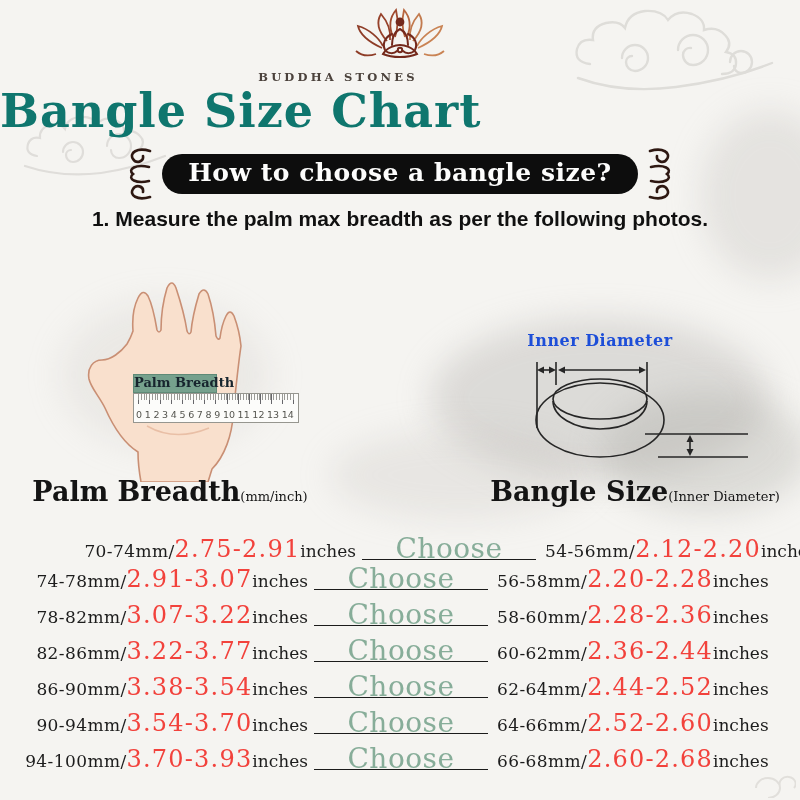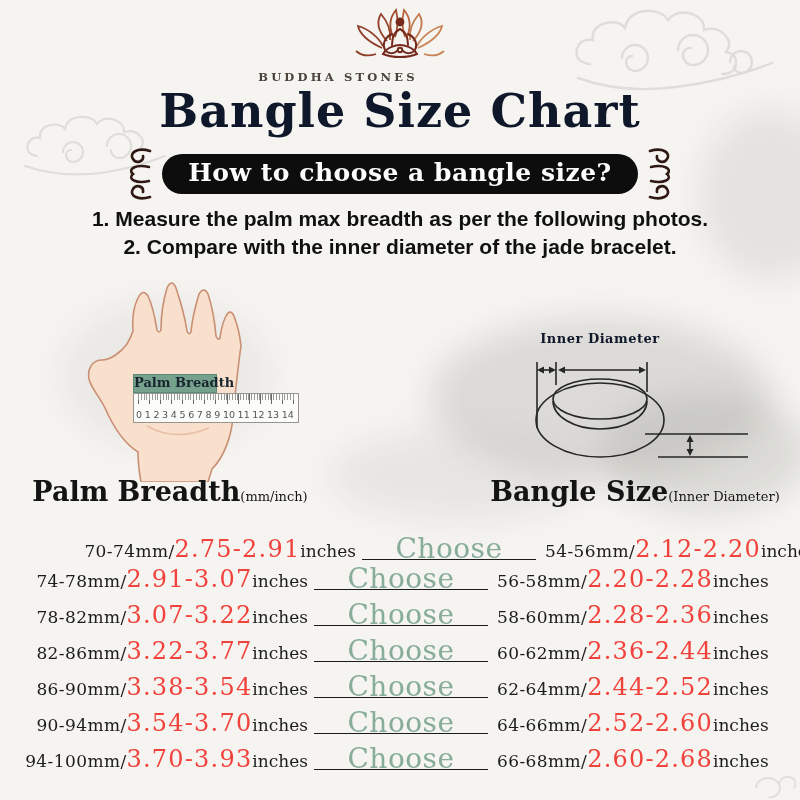--- a/index.html
+++ b/index.html
@@ -11,22 +11,22 @@
   .wash.w2{left:600px;top:392px;width:210px;height:120px;background:rgba(163,161,157,.30);}
   .wash.w3{left:700px;top:110px;width:140px;height:170px;background:rgba(186,184,180,.28);}
   .wash.w4{left:60px;top:300px;width:210px;height:150px;background:rgba(193,191,187,.20);}
   .wash.w5{left:330px;top:430px;width:260px;height:90px;background:rgba(185,183,179,.22);}
   .cloud{position:absolute;opacity:.85;}
   .content{position:absolute;inset:0;z-index:2;}
 
   .logo{position:absolute;left:352px;top:7px;width:96px;height:62px;}
   .brand{position:absolute;left:0;top:70px;width:676px;text-align:center;
          font-size:11.5px;font-weight:bold;letter-spacing:3.2px;color:#4b423c;}
-  .title{position:absolute;left:0;top:84px;width:800px;text-align:center;
-         font-size:46px;font-weight:bold;color:#0f172a;letter-spacing:1px;}
+  .title{position:absolute;left:0;top:84px;width:800px;text-align:left;
+         font-size:46px;font-weight:bold;color:#0f766e;letter-spacing:1px;}
   .banner-row{position:absolute;left:0;top:148px;width:800px;height:52px;
               display:flex;align-items:center;justify-content:center;gap:9px;}
   .pill{background:#0d0d0d;color:#fdfdfc;border-radius:24px;padding:4px 26px 7px 26px;
         font-size:25px;font-weight:bold;letter-spacing:.5px;white-space:nowrap;}
   .flourish{width:30px;height:54px;}
   .flourish.right{transform:scaleX(-1);}
   .instructions{position:absolute;left:0;top:205px;width:800px;text-align:center;
                 font-family:"Liberation Sans",sans-serif;font-weight:bold;font-size:21px;
                 color:#101010;line-height:28px;}
 
@@ -36,21 +36,21 @@
         font-size:13px;font-weight:bold;color:#17252e;white-space:nowrap;}
   .ruler{position:absolute;left:133px;top:393px;width:166px;height:30px;box-sizing:border-box;
          background:
            repeating-linear-gradient(to right,#9a9a96 0 1px,transparent 1px 2.76px) 4px 0/157px 6px no-repeat,
            repeating-linear-gradient(to right,#66666a 0 1px,transparent 1px 11.07px) 4px 0/157px 10px no-repeat,
            #fcfcfa;
          border:1px solid #96968f;}
   .ruler-numbers{position:absolute;left:2px;right:4px;bottom:2px;display:flex;justify-content:space-between;
                  font-family:"DejaVu Sans",sans-serif;font-size:9.5px;color:#55554f;}
   .bangle-label{position:absolute;left:505px;top:331px;width:190px;text-align:center;
-                font-size:13px;font-weight:bold;color:#0f172a;letter-spacing:.5px;}
+                font-size:16px;font-weight:bold;color:#1d4ed8;letter-spacing:.5px;}
   .bangle-svg{position:absolute;left:515px;top:356px;width:235px;height:112px;}
 
   .col-header{position:absolute;top:474px;height:36px;line-height:36px;white-space:nowrap;text-align:center;color:#141414;}
   .col-header .big{font-size:27px;font-weight:bold;}
   .col-header .small{font-size:13px;}
   .hdr-left{left:0;width:340px;}
   .hdr-right{left:465px;width:340px;}
 
   .size-row{position:absolute;left:0;width:800px;height:36px;display:flex;}
   .cell-left{width:308px;text-align:right;line-height:36px;white-space:nowrap;}
@@ -137,21 +137,20 @@
         <g fill="none" stroke="#2e1812" stroke-width="2.6" stroke-linecap="round">
           <path d="M27,4 C14,0 6,6 10,12 C13,17 21,15 20,9"></path>
           <path d="M26,20 C13,17 4,22 10,27 C4,32 13,37 26,34"></path>
           <path d="M27,50 C14,54 6,48 10,42 C13,37 21,39 20,45"></path>
         </g>
       </svg>
     </div>
 
     <div class="instructions">
       <div>1. Measure the palm max breadth as per the following photos.</div>
-      <div>2. Compare with the inner diameter of the jade bracelet.</div>
     </div>
 
     <svg class="hand-svg" viewBox="0 0 270 206">
       <path fill="#f9e0cd" stroke="#c98f74" stroke-width="1.6" stroke-linejoin="round" d="M58,55 C57,42 59,30 63,22 Q68,12 73,20 C77,28 80,42 82,54 Q84,58 86,54
            C86,40 89,22 92,12 Q97,2 101,12 C105,24 110,42 112,55 Q114,60 116,56
            C117,44 121,28 124,18 Q129,10 133,18 C137,30 140,48 141,60 Q143,65 145,62
            C146,54 149,44 151,40 Q155,32 159,40 C162,48 165,60 166,70
            C163,90 160,120 158,140 C157,158 150,180 137,193 L133,206 L66,206
            C64,195 63,185 63,176 C50,168 38,150 30,132 C24,120 16,112 14,103
            C12,92 18,84 27,84 C36,84 46,76 52,68 C55,63 57,58 58,55 Z"></path>

